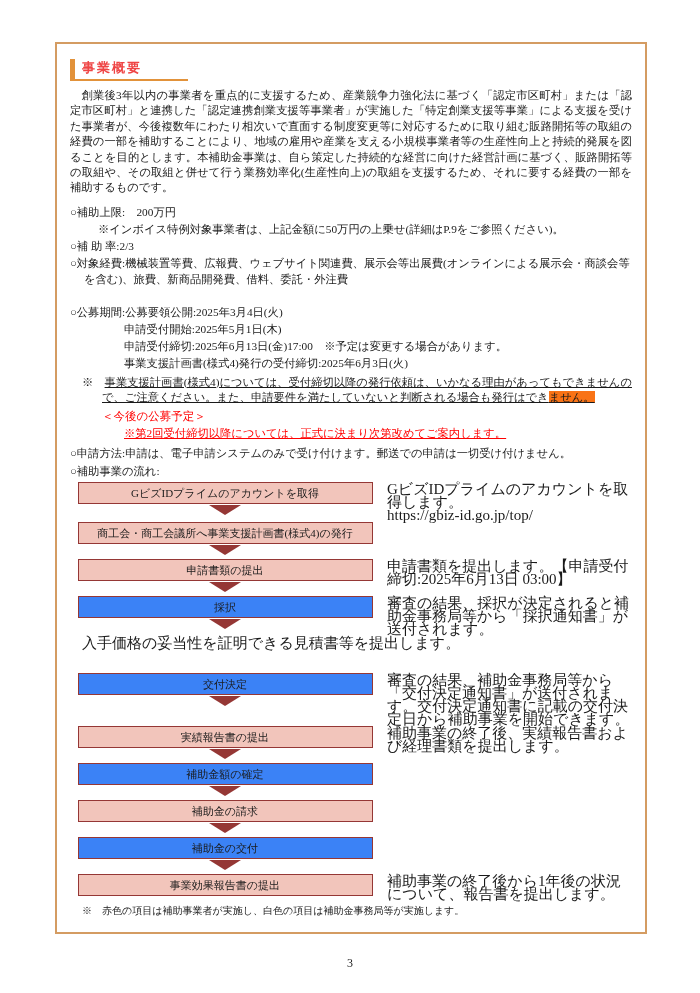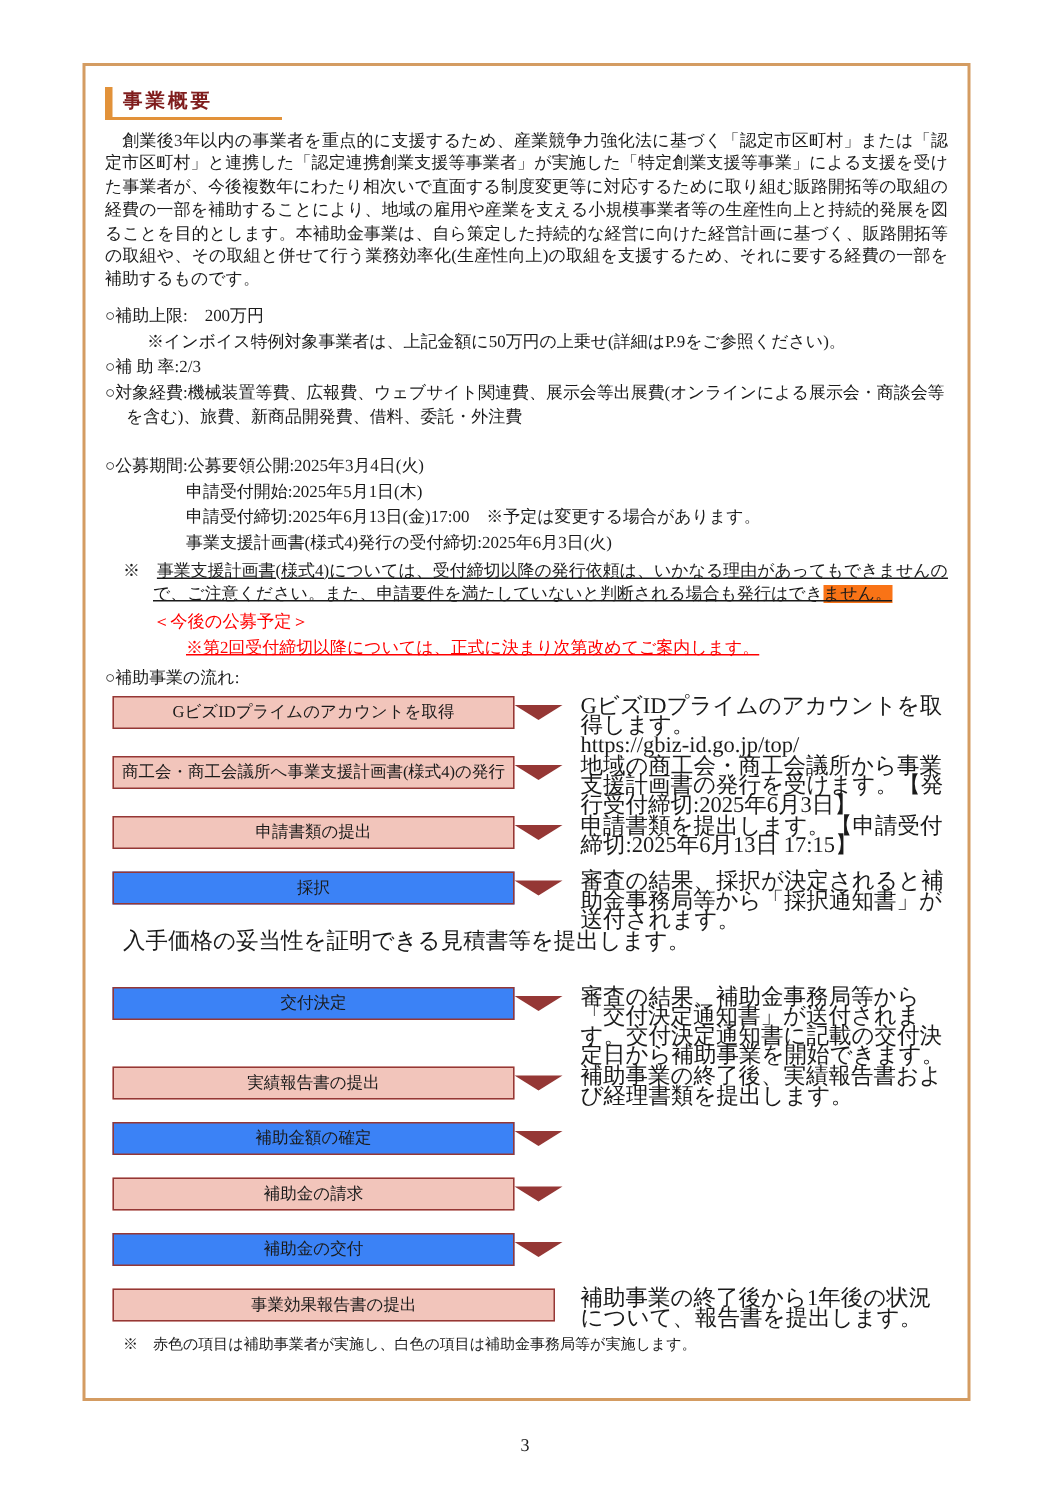--- a/index.html
+++ b/index.html
@@ -8,21 +8,21 @@
     width: 700px; height: 993px; background: #ffffff;
     font-family: "Liberation Serif", "DejaVu Serif", serif;
     color: #1a1a1a;
   }
   .page { position: relative; width: 700px; height: 993px; overflow: hidden; background: #fff; }
   .frame {
     position: absolute; left: 55px; top: 42px; width: 592px; height: 892px;
     border: 2px solid #d49c62; padding: 14px 13px 0 13px; background: #fff;
   }
   .section-title {
-    display: inline-block; font-size: 13px; font-weight: bold; letter-spacing: 2px; color: #7f1d1d;
+    display: inline-block; font-size: 13px; font-weight: bold; letter-spacing: 2px; color: #ef4444;
     border-left: 5px solid #e2923a; border-bottom: 2px solid #e2923a;
     padding: 0 46px 2px 7px; margin: 0 0 7px 0;
   }
   .intro { font-size: 11.3px; line-height: 15.4px; text-align: justify; margin: 0 0 9px 0; }
   .bline { font-size: 11.3px; line-height: 15.2px; margin: 0 0 2px 0; }
   .gap-top { margin-top: 18px; }
   .ind-invoice { margin-left: 28px; }
   .ind-sub { margin-left: 54px; }
   .hang { padding-left: 14px; text-indent: -14px; }
   .warning {
@@ -31,21 +31,21 @@
   }
   .warning .wtext { text-decoration: underline; }
   .warning .hl { background: #f97316; text-decoration: underline; }
   .red { color: #ff0000; }
   .u-red { text-decoration: underline; }
   .upcoming-title { margin-left: 32px; margin-top: 4px; font-size: 11.5px; }
   .upcoming-note { margin-left: 54px; margin-bottom: 5px; font-size: 11.3px; }
   .flow { margin-top: 3px; }
   .flow-row { display: flex; align-items: flex-start; min-height: 37px; }
   .flow-row.last { min-height: 26px; }
-  .flow-left { width: 305px; display: flex; flex-direction: row; align-items: center; flex-shrink: 0; padding-left: 5px; }
+  .flow-left { width: 305px; display: flex; flex-direction: column; align-items: center; flex-shrink: 0; padding-left: 5px; }
   .flow-box {
     width: 295px; border: 1.5px solid #953735; text-align: center;
     font-size: 11px; line-height: 14px; padding: 3px 2px; background: #3b82f6; color: #1a1a1a;
   }
   .flow-box.pink { background: #f2c5bb; }
   .flow-arrow {
     width: 0; height: 0;
     border-left: 16px solid transparent; border-right: 16px solid transparent;
     border-top: 10px solid #953735; margin: 1px 0;
   }
@@ -73,47 +73,47 @@
     <div class="bline ind-sub">申請受付締切:2025年6月13日(金)17:00　※予定は変更する場合があります。</div>
     <div class="bline ind-sub">事業支援計画書(様式4)発行の受付締切:2025年6月3日(火)</div>
 
     <div class="warning">
       <span>※　</span><span class="wtext">事業支援計画書(様式4)については、受付締切以降の発行依頼は、いかなる理由があってもできませんので、ご注意ください。また、申請要件を満たしていないと判断される場合も発行はでき</span><span class="hl">ません。</span>
     </div>
 
     <div class="bline red upcoming-title">＜今後の公募予定＞</div>
     <div class="bline red u-red upcoming-note">※第2回受付締切以降については、正式に決まり次第改めてご案内します。</div>
 
+    <div class="bline">○申請方法:申請は、電子申請システムのみで受け付けます。郵送での申請は一切受け付けません。</div>
     <div class="bline">○補助事業の流れ:</div>
 
     <div class="flow">
 
       <div class="flow-row">
         <div class="flow-left">
           <div class="flow-box pink">GビズIDプライムのアカウントを取得</div>
           <div class="flow-arrow"></div>
         </div>
         <div class="flow-note">GビズIDプライムのアカウントを取得します。
 https://gbiz-id.go.jp/top/</div>
       </div>
 
       <div class="flow-row">
         <div class="flow-left">
           <div class="flow-box pink">商工会・商工会議所へ事業支援計画書(様式4)の発行</div>
           <div class="flow-arrow"></div>
         </div>
-        <div class="flow-note">地域の商工会・商工会議所から事業支援計画書の発行を受けます。【発行受付締切:2025年6月3日】</div>
       </div>
 
       <div class="flow-row">
         <div class="flow-left">
           <div class="flow-box pink">申請書類の提出</div>
           <div class="flow-arrow"></div>
         </div>
-        <div class="flow-note">申請書類を提出します。【申請受付締切:2025年6月13日 17:15】</div>
+        <div class="flow-note">申請書類を提出します。【申請受付締切:2025年6月13日 03:00】</div>
       </div>
 
       <div class="flow-row">
         <div class="flow-left">
           <div class="flow-box white">採択</div>
           <div class="flow-arrow"></div>
         </div>
         <div class="flow-note">審査の結果、採択が決定されると補助金事務局等から「採択通知書」が送付されます。</div>
       </div>
 

